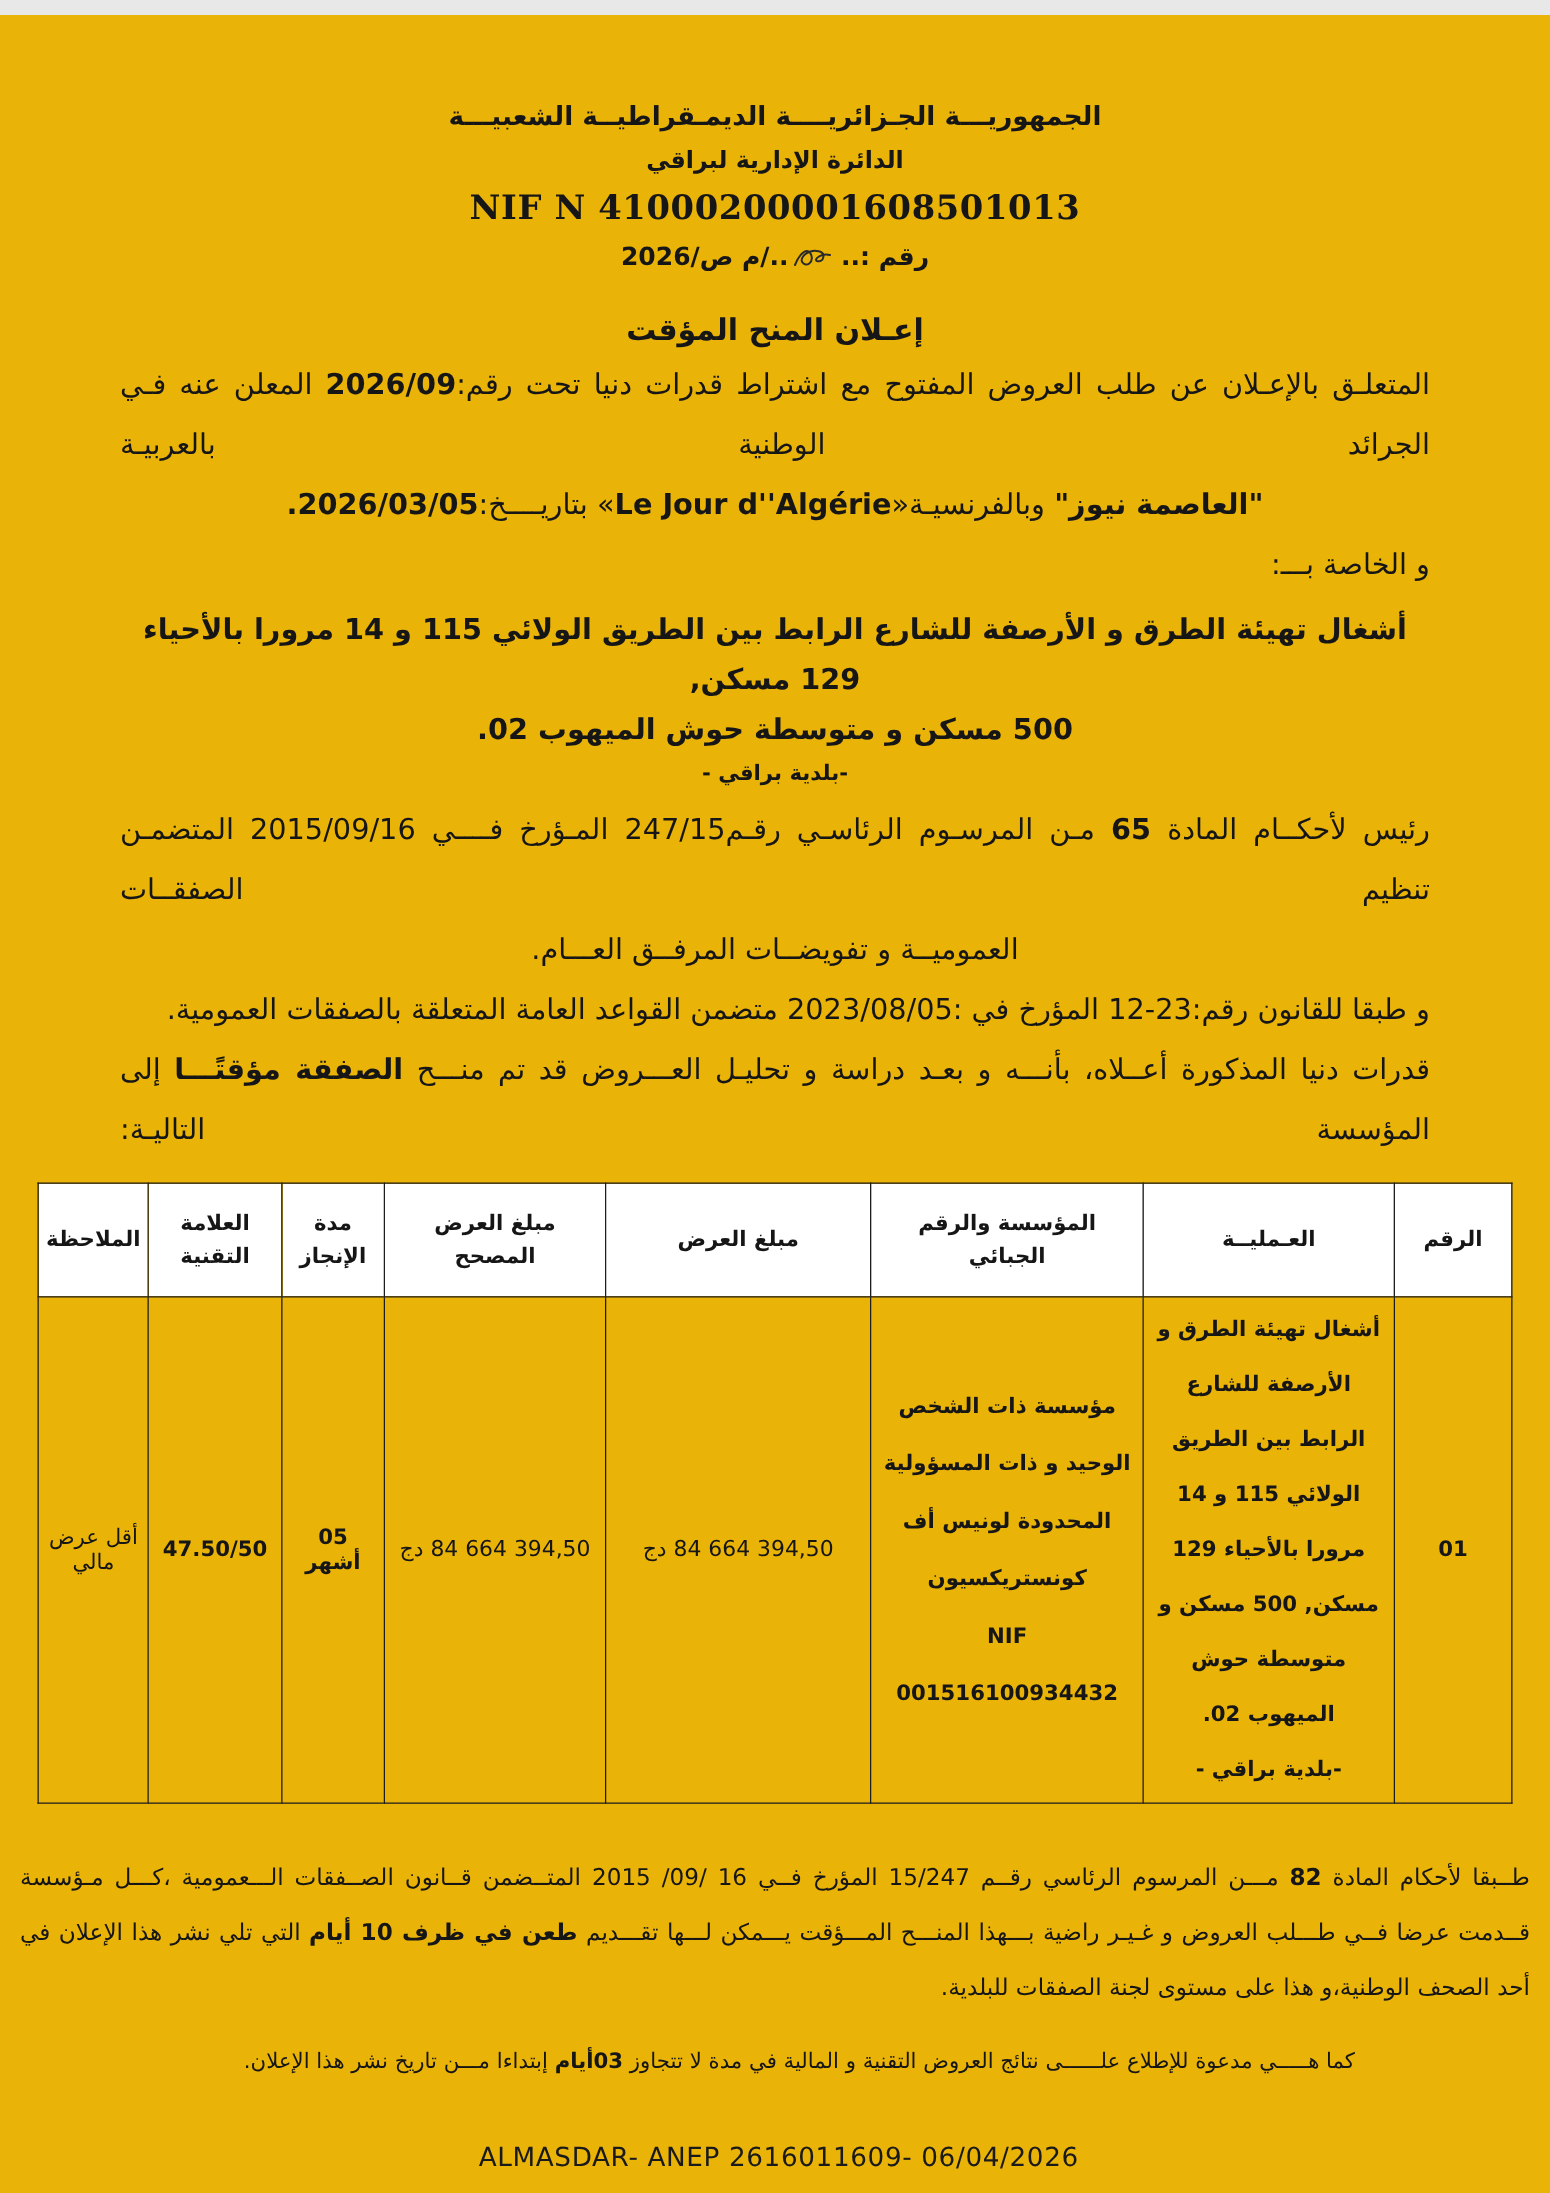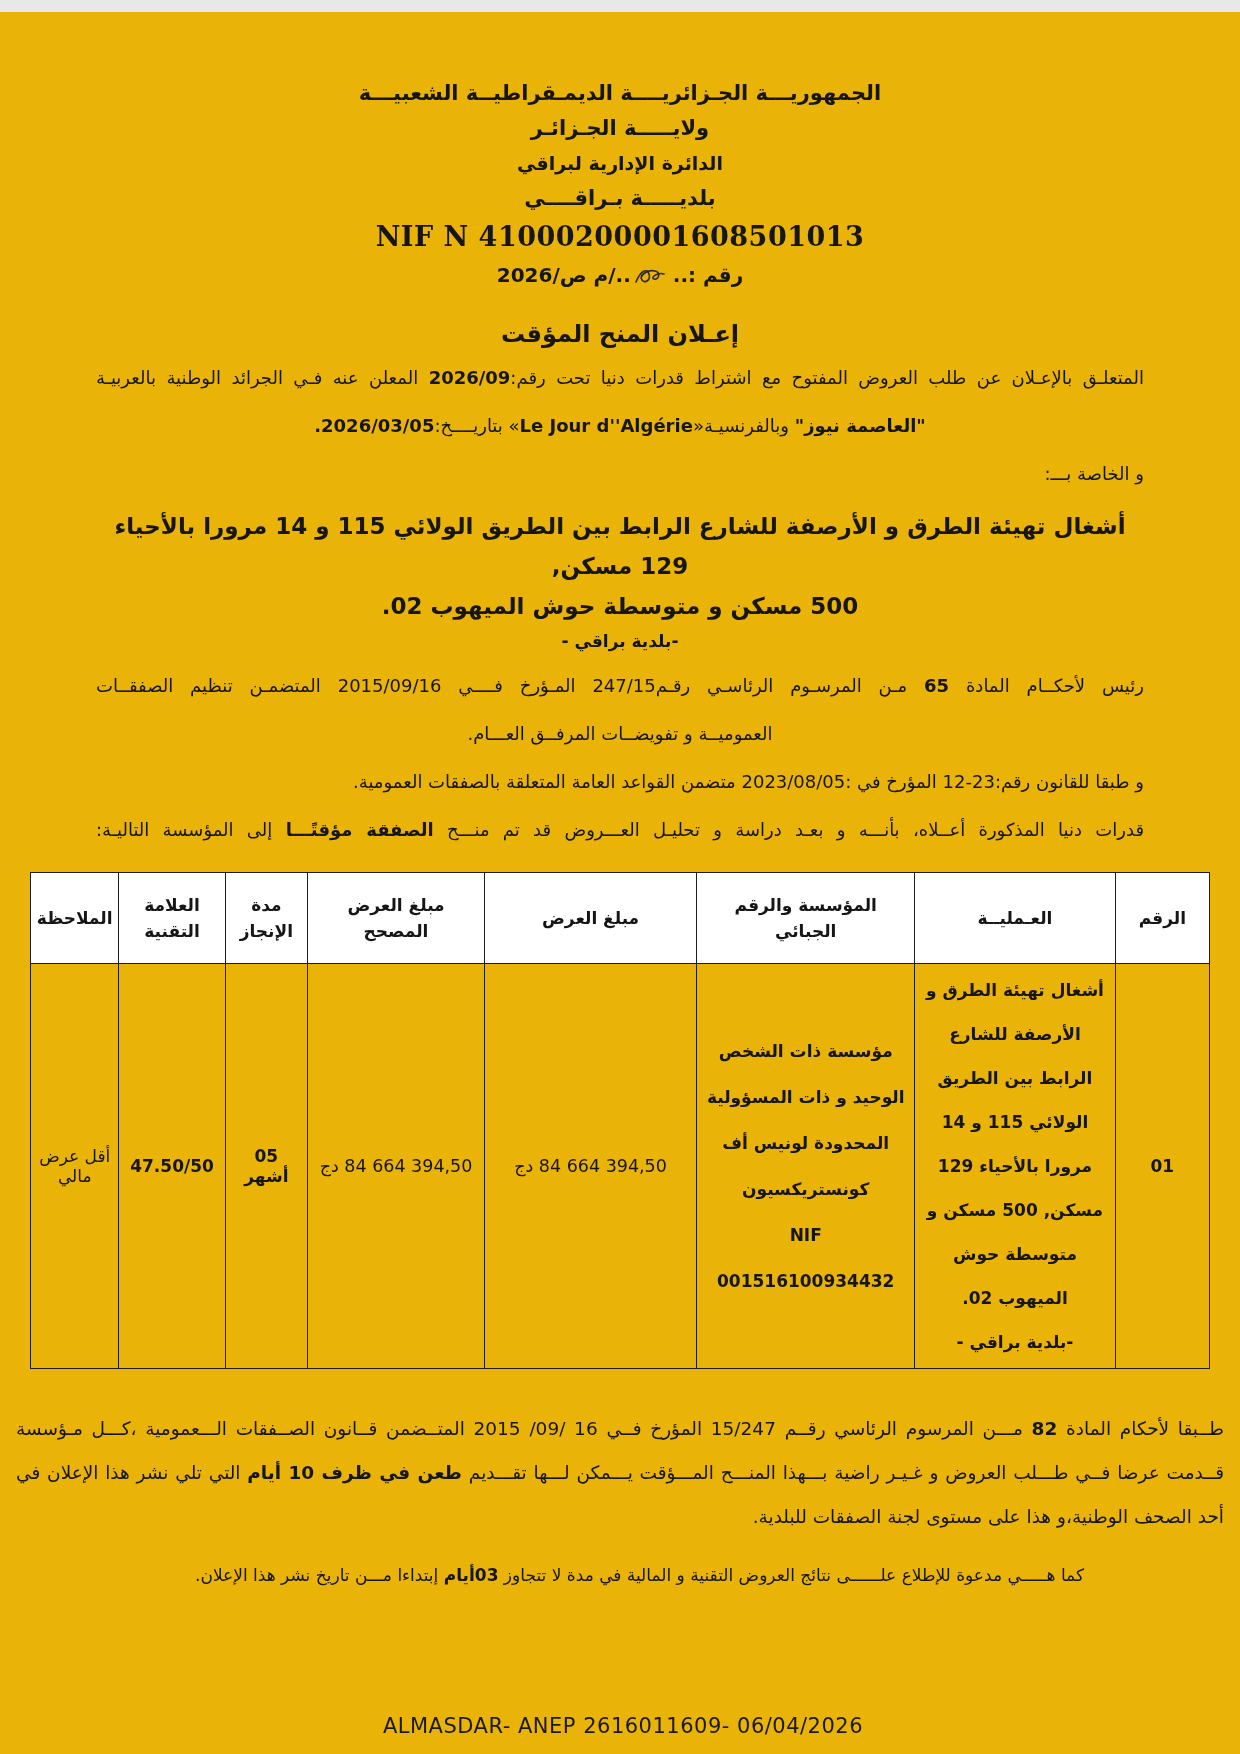--- a/index.html
+++ b/index.html
@@ -15,21 +15,21 @@
   .lh-line.small{font-size:19px;}
   .nif-line{
     font-family:"DejaVu Serif",serif;font-weight:bold;font-size:27px;
     line-height:42px;letter-spacing:.5px;direction:ltr;
   }
   .ref-line{font-size:20px;line-height:34px;font-weight:bold;}
   .scribble{display:inline-block;vertical-align:-6px;margin:0 2px;}
   
   .doc-title{text-align:center;font-size:24px;font-weight:bold;margin-top:16px;line-height:40px;}
   
-  .para{font-size:18px;line-height:48px;}
+  .para{font-size:23px;line-height:48px;}
   .just{text-align:justify;text-align-last:justify;}
   .center{text-align:center;}
   .right{}
   b,.b{font-weight:bold;}
   .subject{
     text-align:center;font-weight:bold;font-size:23px;line-height:40px;margin-top:8px;
   }
   .muni{text-align:center;font-weight:bold;font-size:17px;line-height:30px;}
   
   table.award{
@@ -58,23 +58,21 @@
   }
 </style>
 </head>
 <body>
 
 <div class="page">
   <div class="content">
 
     <div class="letterhead">
       <div class="lh-line">الجمهوريـــة الجـزائريــــة الديمـقراطيــة الشعبيـــة</div>
-      <div class="lh-line">ولايـــــة الجـزائـر</div>
       <div class="lh-line small">الدائرة الإدارية لبراقي</div>
-      <div class="lh-line">بلديـــــة بـراقــــي</div>
       <div class="nif-line">NIF N 41000200001608501013</div>
       <div class="ref-line">
         <span>رقم :..</span><span class="scribble"><svg width="38" height="24" viewBox="0 0 38 24">
               <path d="M3,18 C8,6 14,4 16,10 C18,16 12,20 9,16 C6,12 14,5 22,7 C28,8.5 26,16 21,15 C17,14 24,8 31,10" fill="none" stroke="#2a2a2a" stroke-width="1.6" stroke-linecap="round"></path>
             </svg></span><span>../م ص/2026</span>
       </div>
     </div>
 
     <div class="doc-title">إعـلان المنح المؤقت</div>
 

